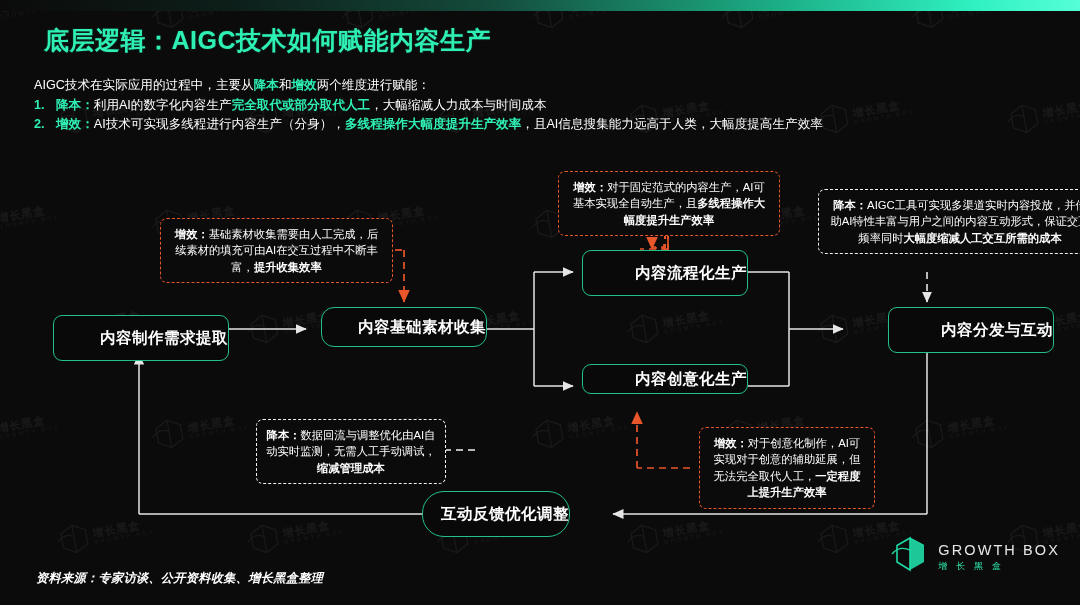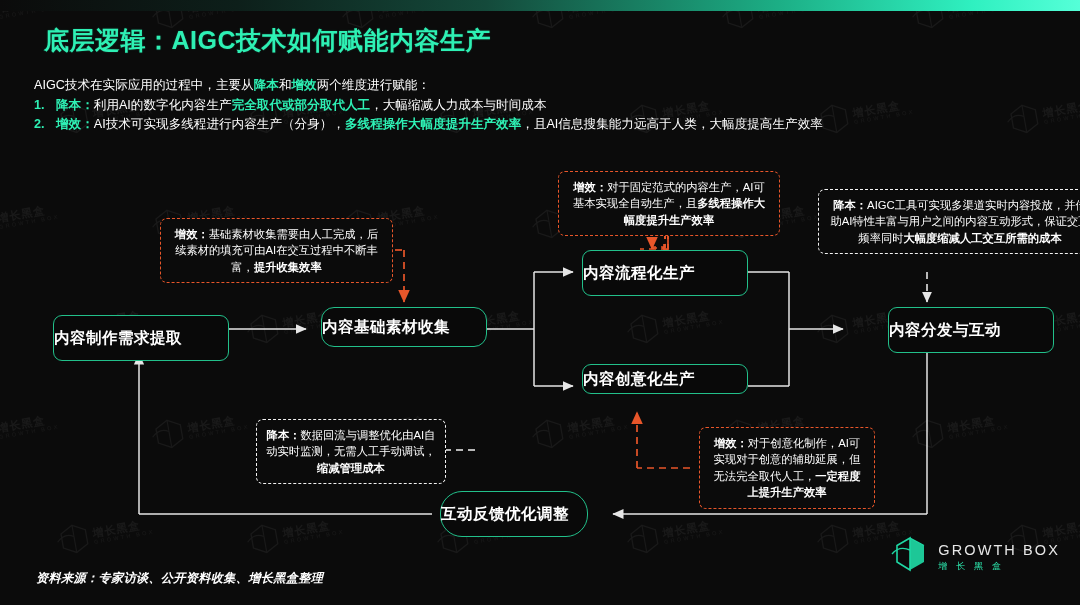--- a/index.html
+++ b/index.html
@@ -82,21 +82,21 @@
 
   
   .node {
     position: absolute;
     border: 1.6px solid #22c08a;
     border-radius: 9px;
     background: #090909;
     color: #ffffff;
     font-size: 15.5px;
     font-weight: 700;
-    display: flex; align-items: center; justify-content: flex-start;
+    display: flex; align-items: center; justify-content: flex-end;
     letter-spacing: 0.5px;
     z-index: 4;
   }
 
   
   .callout {
     position: absolute;
     border-radius: 7px;
     padding: 7px 9px;
     color: #ffffff;
@@ -408,21 +408,21 @@
   </div>
   <div class="node" style="left:582px; top:250px; width:166px; height:46px;">
     <span>内容流程化生产</span>
   </div>
   <div class="node" style="left:582px; top:364px; width:166px; height:30px;">
     <span>内容创意化生产</span>
   </div>
   <div class="node" style="left:849px; top:307px; width:166px; height:46px;margin-left:39px;">
     <span>内容分发与互动</span>
   </div>
-  <div class="node" style="left:440px; top:491px; width:148px; height:46px;border-radius:22px;">
+  <div class="node" style="left:422px; top:491px; width:148px; height:46px;border-radius:22px;">
     <span>互动反馈优化调整</span>
   </div>
 
   <div class="callout orange" style="left:160px; top:218px; width:233px;">
     <span class="tag">增效</span><span class="tag">：</span><span>基础素材收集需要由人工完成，后续素材的填充可由AI在交互过程中不断丰富，</span><b>提升收集效率</b>
   </div>
 
   <div class="callout orange" style="left:558px; top:171px; width:222px;">
     <span class="tag">增效</span><span class="tag">：</span><span>对于固定范式的内容生产，AI可基本实现全自动生产，且</span><b>多线程操作大幅度提升生产效率</b>
   </div>

